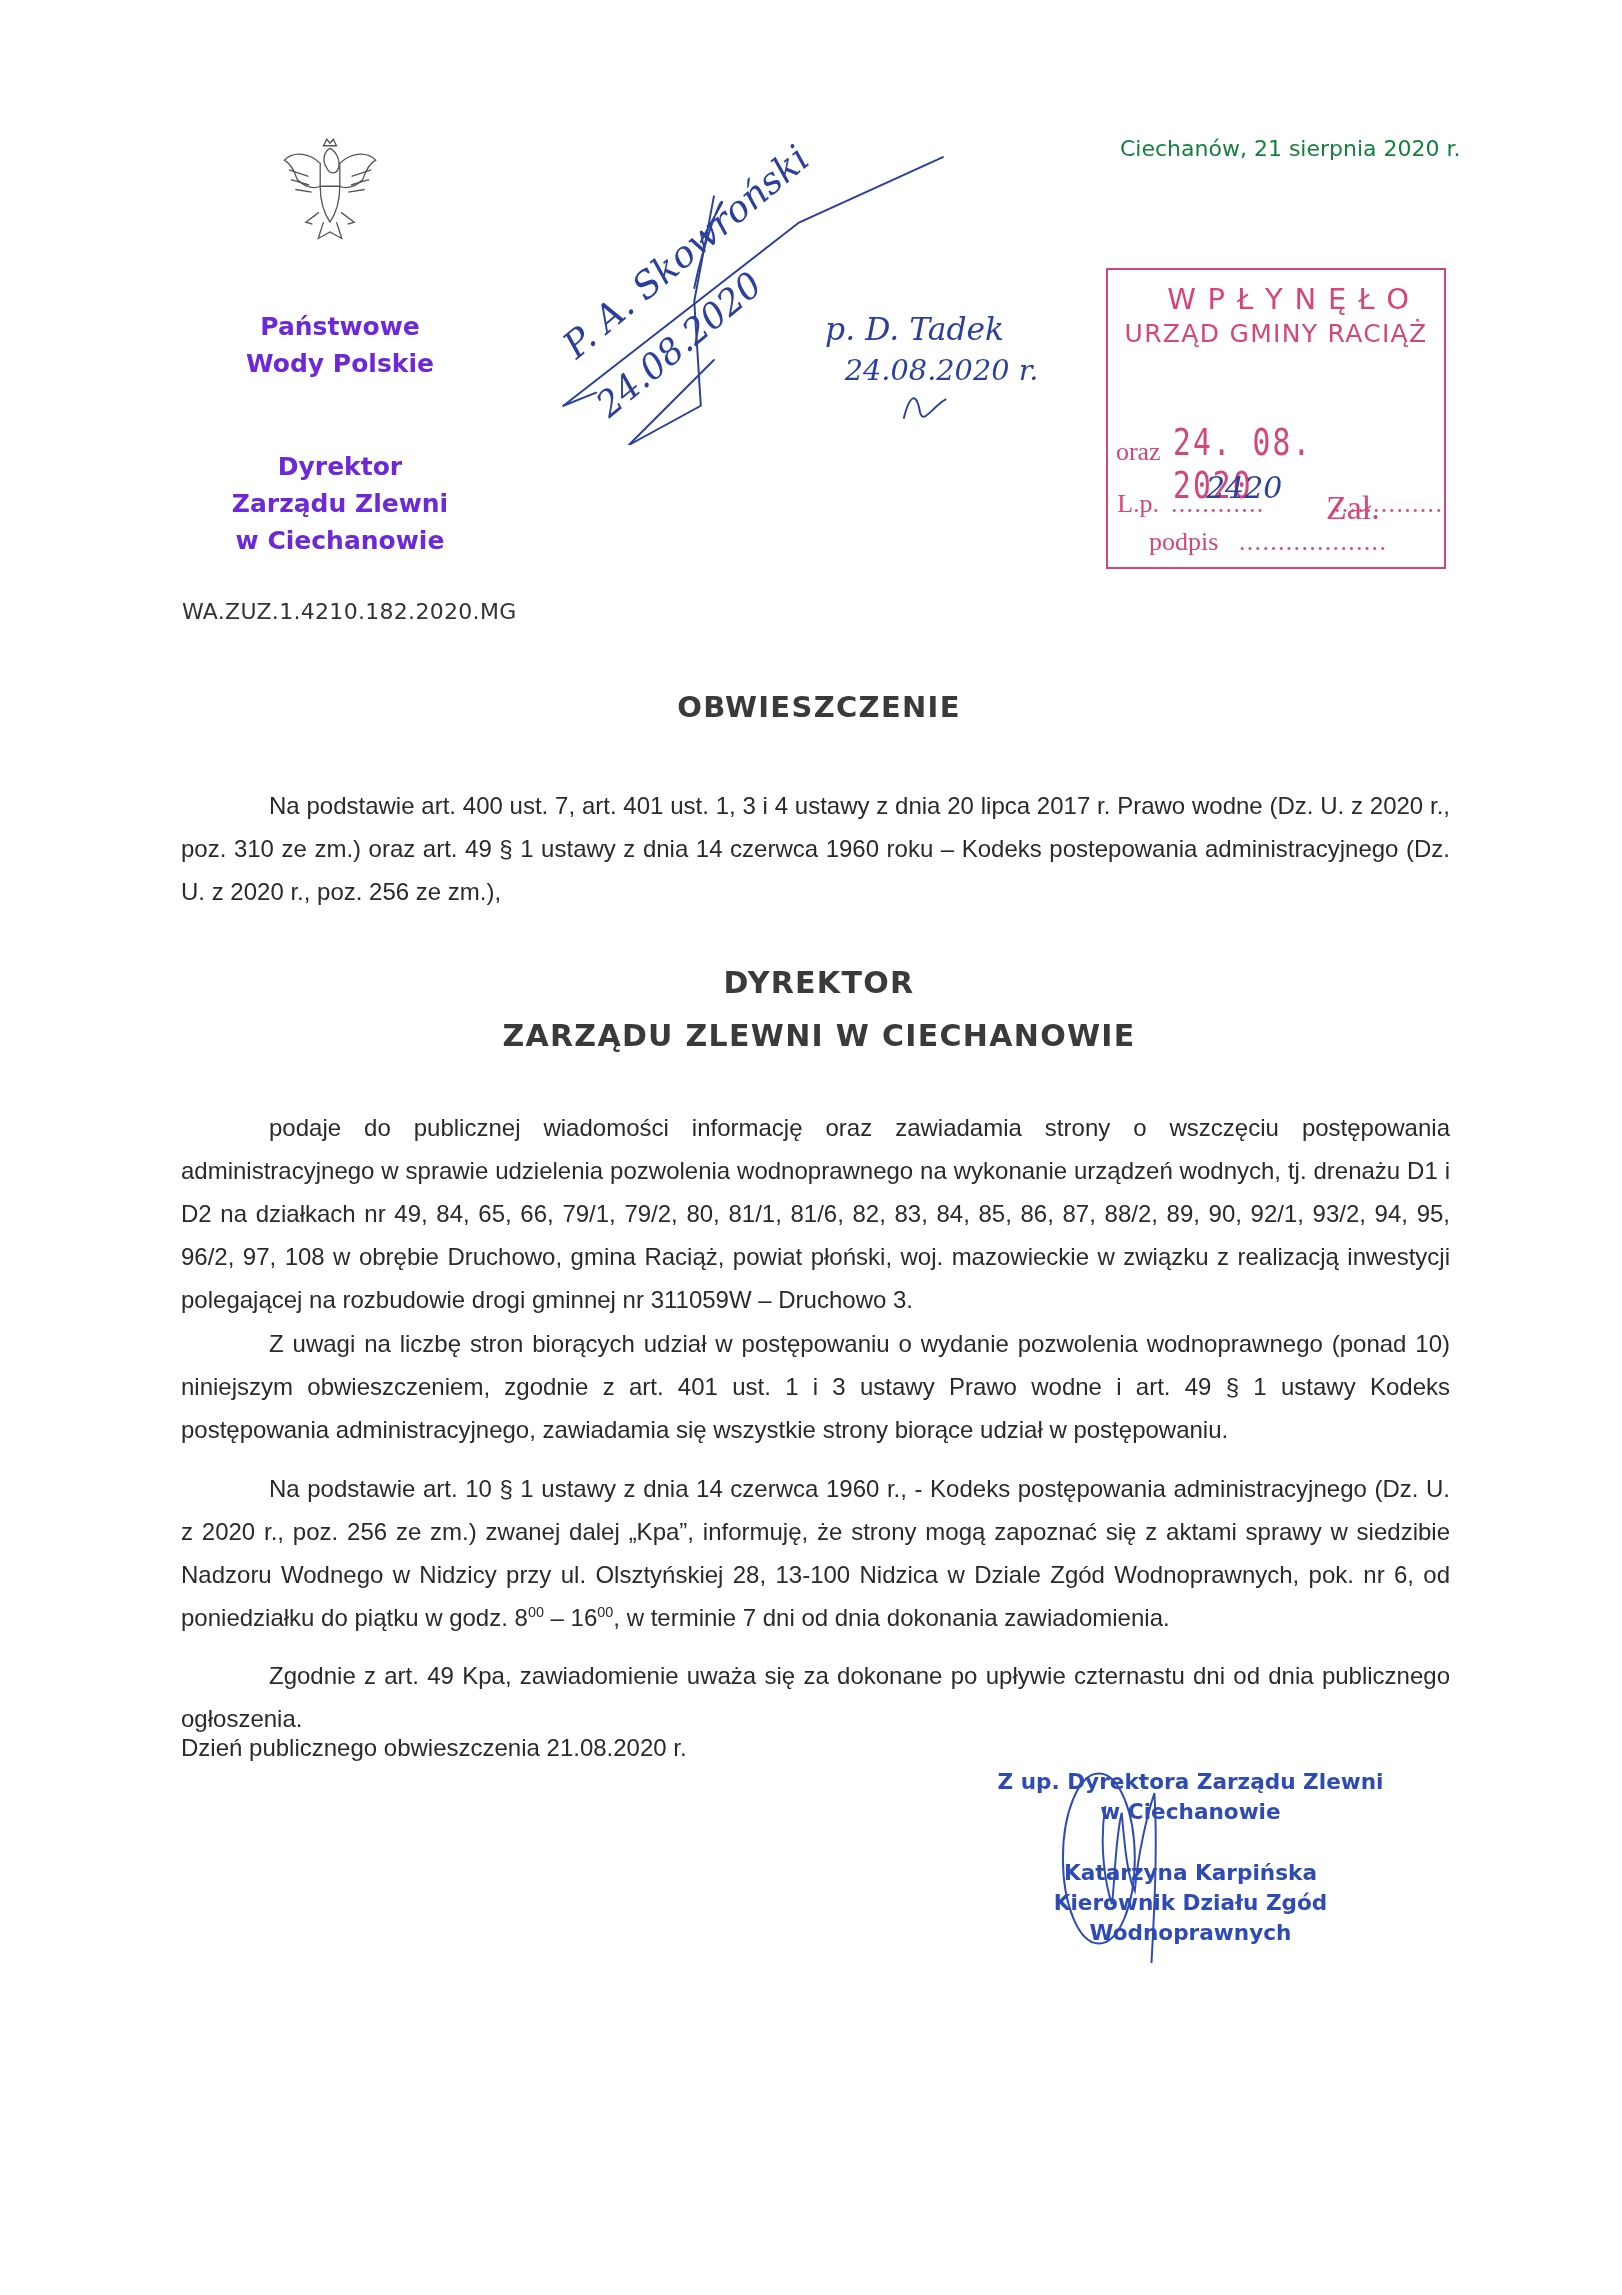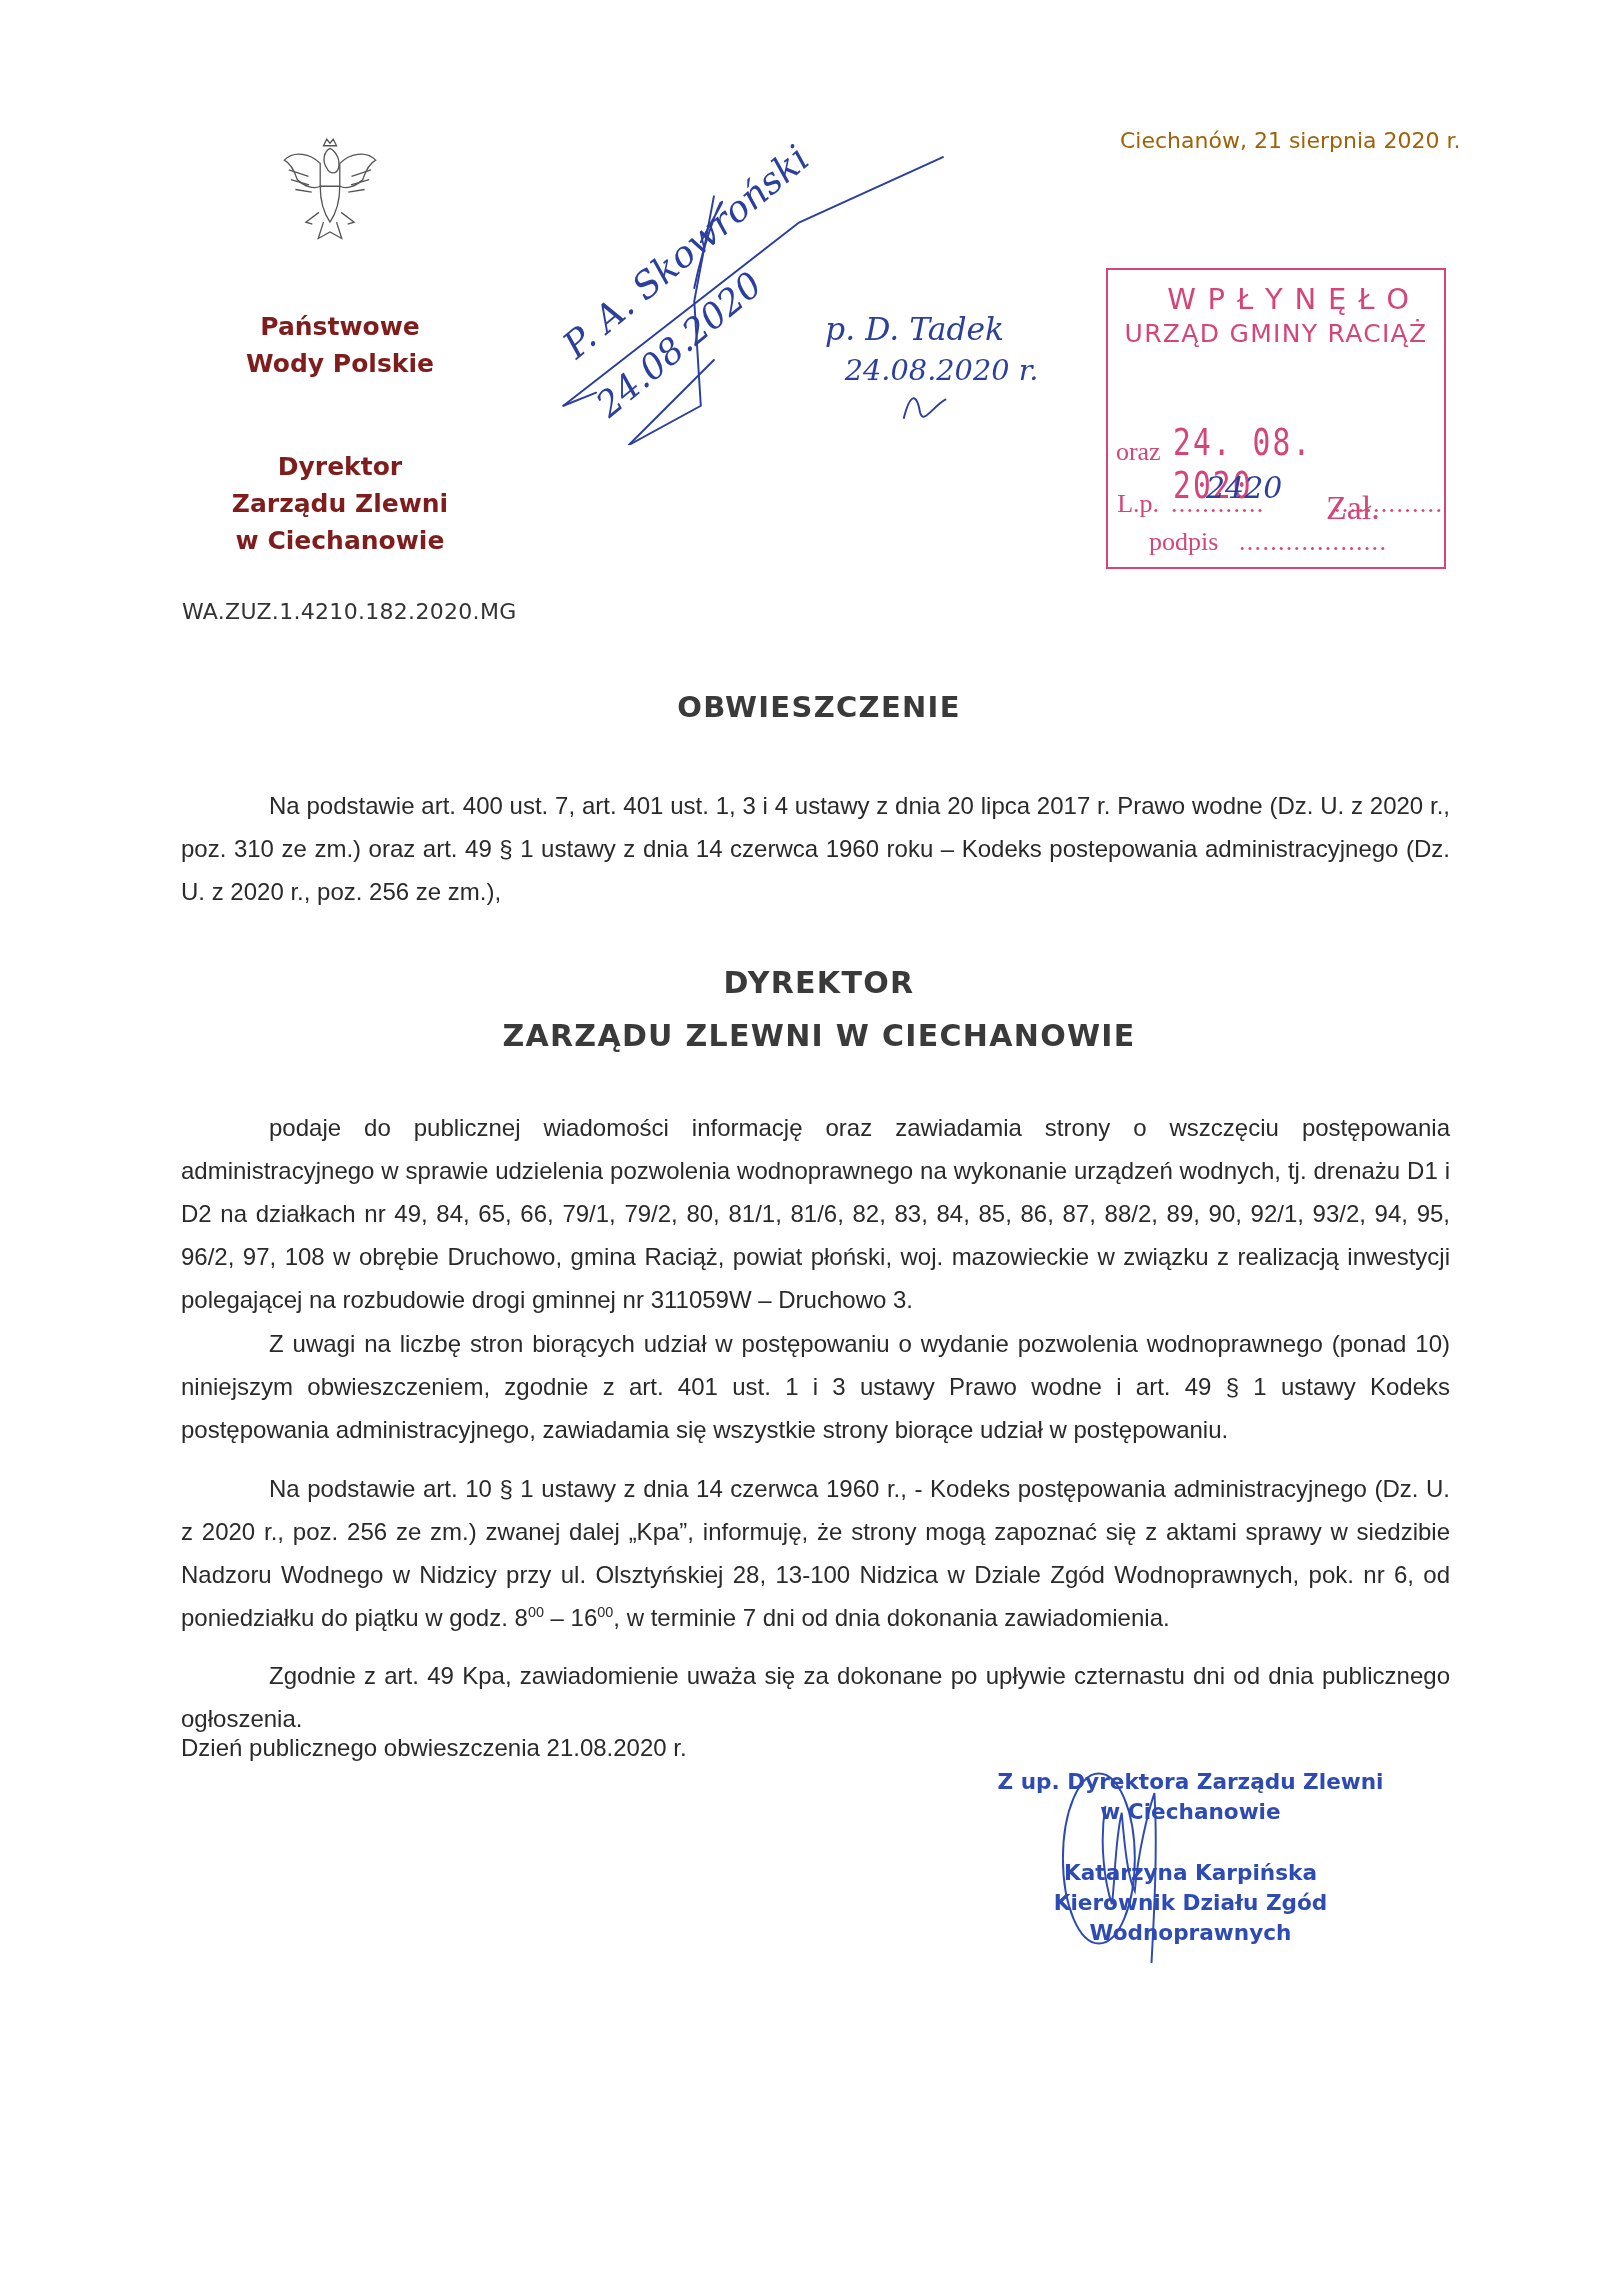--- a/index.html
+++ b/index.html
@@ -3,27 +3,27 @@
 <meta charset="utf-8">
 <style>
   html, body { margin: 0; padding: 0; background: #ffffff; }
   body { width: 1622px; height: 2295px; position: relative; overflow: hidden;
          font-family: "Liberation Sans", sans-serif; color: #2a2a2a; }
   .abs { position: absolute; }
 
   
   .eagle { left: 281px; top: 134px; width: 98px; height: 111px; }
   .org { left: 196px; width: 288px; text-align: center; font-family: "DejaVu Sans", sans-serif;
-         font-weight: bold; font-size: 25px; line-height: 37px; color: #7f1d1d; }
+         font-weight: bold; font-size: 25px; line-height: 37px; color: #6d28d9; }
   .org1 { top: 308px; }
   .org2 { top: 448px; }
   .ref { left: 182px; top: 599px; font-family: "DejaVu Sans", sans-serif; font-size: 22px; color: #333; letter-spacing: 0.3px; }
 
   
-  .place-date { left: 1120px; top: 128px; font-family: "DejaVu Sans", sans-serif; font-size: 22px; color: #a16207; }
+  .place-date { left: 1120px; top: 136px; font-family: "DejaVu Sans", sans-serif; font-size: 22px; color: #15803d; }
   .hand-svg { left: 537px; top: 144px; width: 537px; height: 301px; }
 
   
   .stamp { left: 1106px; top: 268px; width: 340px; height: 301px; border: 2.6px solid #d6457a;
            box-sizing: border-box; color: #d6457a; font-family: "Liberation Serif", serif; }
   .stamp .st1 { position: absolute; left: 0; right: 0; top: 11.8px; text-align: center;
                 font-family: "DejaVu Sans", sans-serif; font-size: 29px; letter-spacing: 11.8px; padding-left: 36px; }
   .stamp .st2 { position: absolute; left: 0; right: 0; top: 49px; text-align: center;
                 font-family: "DejaVu Sans", sans-serif; font-size: 25px; letter-spacing: 1.3px; }
   .stamp .lbl-data { position: absolute; left: 7.9px; top: 167px; font-size: 26px; }

